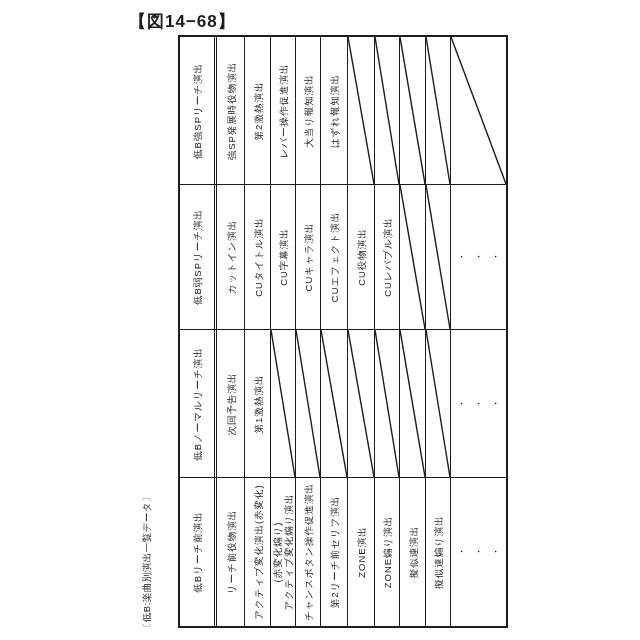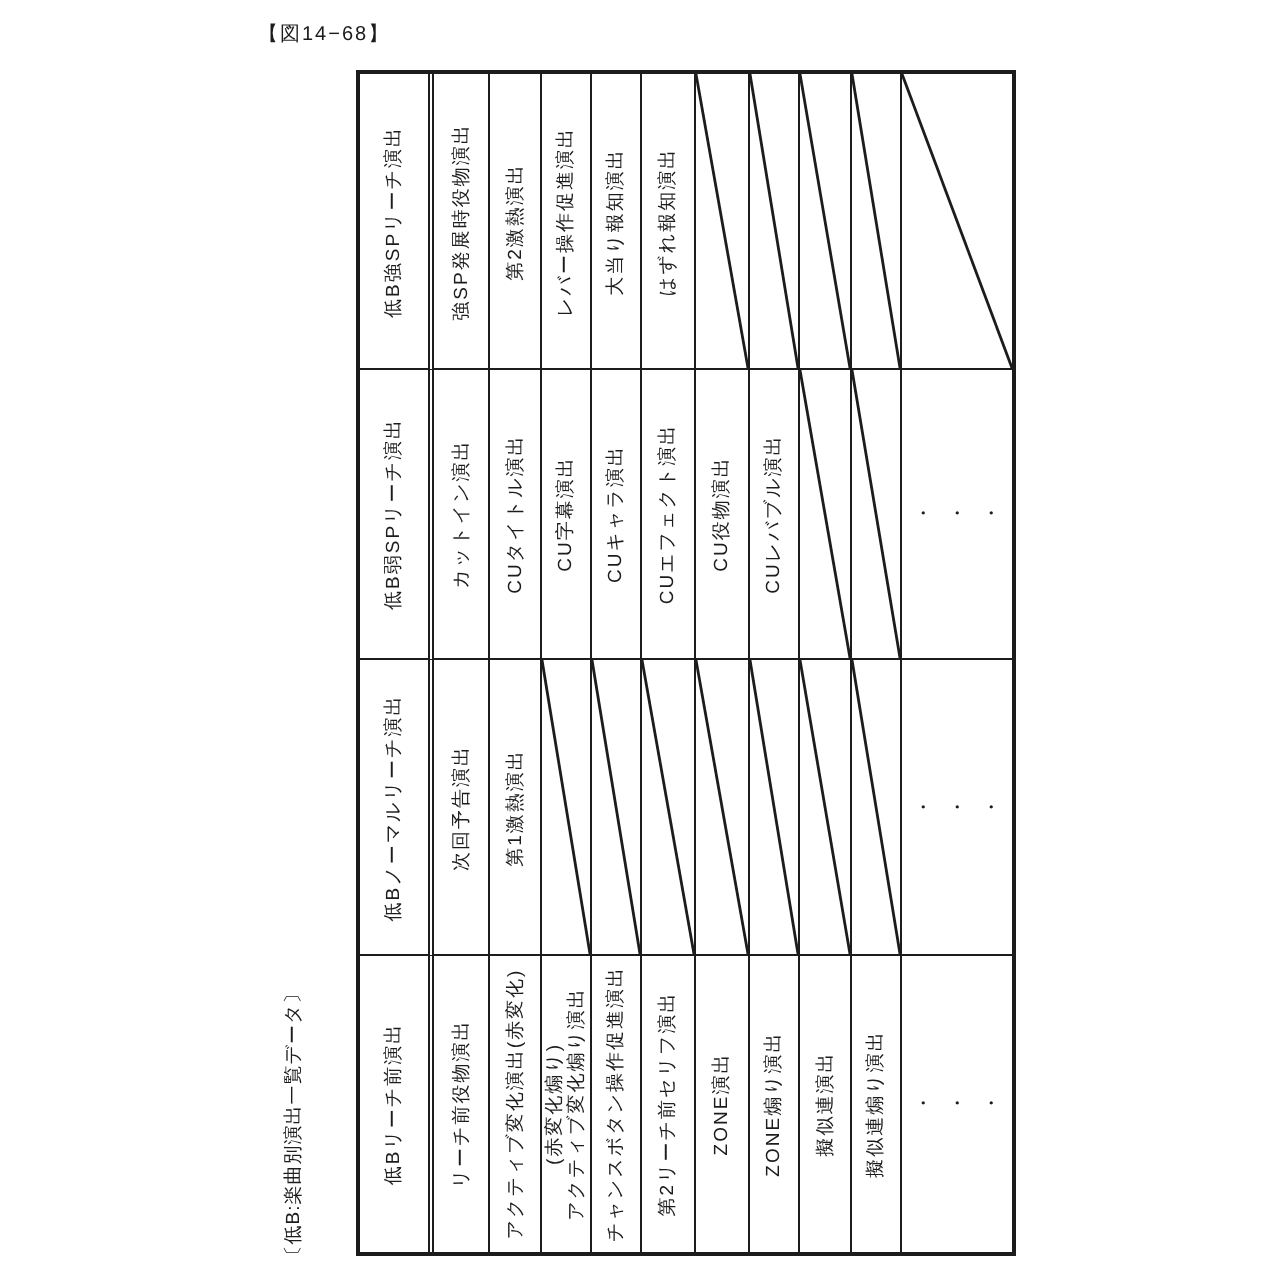--- a/index.html
+++ b/index.html
@@ -1,21 +1,21 @@
 <!DOCTYPE html>
 <html><head>
 <meta charset="utf-8">
 <style>
   html,body{margin:0;padding:0;}
   body{
     width:640px;height:640px;position:relative;background:#ffffff;
     font-family:"Liberation Sans",sans-serif;color:#1c1c1c;overflow:hidden;
   }
   .fig-title{
-    position:absolute;left:129px;top:10px;font-size:10px;font-weight:normal;
+    position:absolute;left:129px;top:10px;font-size:17px;font-weight:bold;
     letter-spacing:1px;white-space:nowrap;
   }
   .side-label{
     position:absolute;left:147px;top:562px;font-size:9.5px;letter-spacing:0.5px;
     white-space:nowrap;transform:translate(-50%,-50%) rotate(-90deg);
   }
   .tbl{
     position:absolute;left:178px;top:35px;width:326px;height:589px;
     border:2px solid #1c1c1c;
     display:grid;

